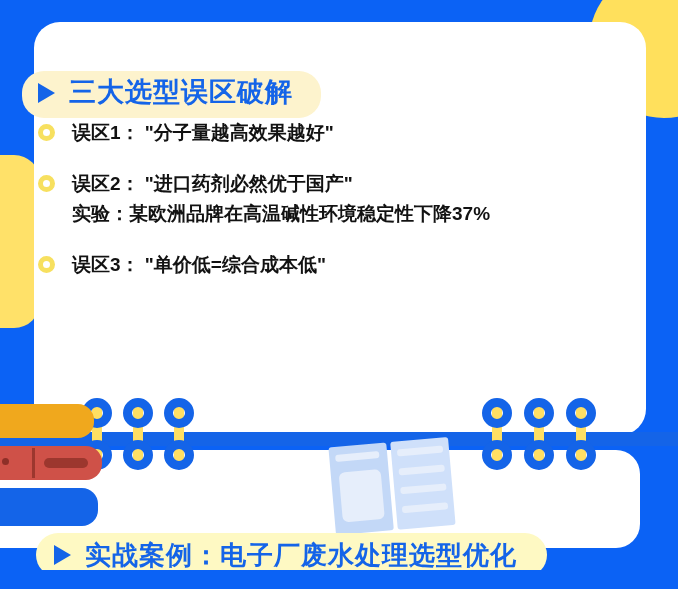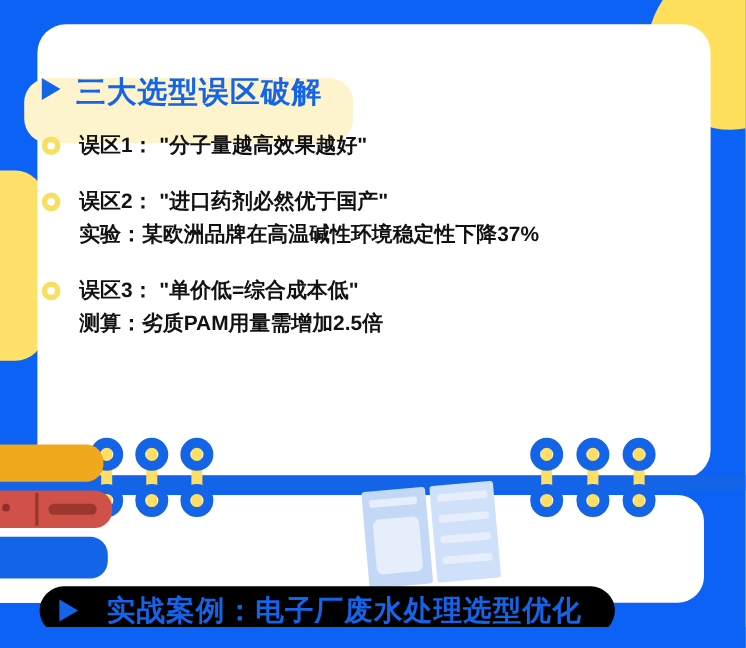--- a/index.html
+++ b/index.html
@@ -71,23 +71,23 @@
     height: 98px;
     background: #ffffff;
   }
 
   
   .title-band {
     position: absolute;
     left: 22px;
     top: 71px;
     height: 43px;
-    padding: 0 28px 16px 16px;
+    padding: 0 28px 4px 16px;
     display: flex;
-    align-items: flex-start;
+    align-items: center;
     gap: 14px;
     background: #fdf3cd;
     border-radius: 22px;
   }
   .play-tri {
     width: 0;
     height: 0;
     border-left: 17px solid #1464e8;
     border-top: 10px solid transparent;
     border-bottom: 10px solid transparent;
@@ -241,22 +241,22 @@
 
   
   .footer-band {
     position: absolute;
     left: 36px;
     top: 533px;
     height: 44px;
     padding: 0 30px 0 18px;
     display: flex;
     align-items: center;
-    gap: 26px;
-    background: #000000;
+    gap: 14px;
+    background: #fef9c3;
     border-radius: 22px;
   }
   .footer-text {
     font-size: 26px;
     font-weight: bold;
     color: #1464e8;
     letter-spacing: 1px;
     white-space: nowrap;
     line-height: 1;
   }
@@ -285,21 +285,20 @@
 
     <div class="myth-item">
       <span class="bullet-ring"></span>
       <div class="myth-head">误区2： "进口药剂必然优于国产"</div>
       <div class="myth-body">实验：某欧洲品牌在高温碱性环境稳定性下降37%</div>
     </div>
 
     <div class="myth-item">
       <span class="bullet-ring"></span>
       <div class="myth-head">误区3： "单价低=综合成本低"</div>
-      <div class="myth-body">测算：劣质PAM用量需增加2.5倍</div>
     </div>
 
   </div>
 
   <div class="card-lower"></div>
   <div class="card-lower-left-fill"></div>
 
   <div class="spine-bar"></div>
 
   <div class="ring" style="left:82px">

